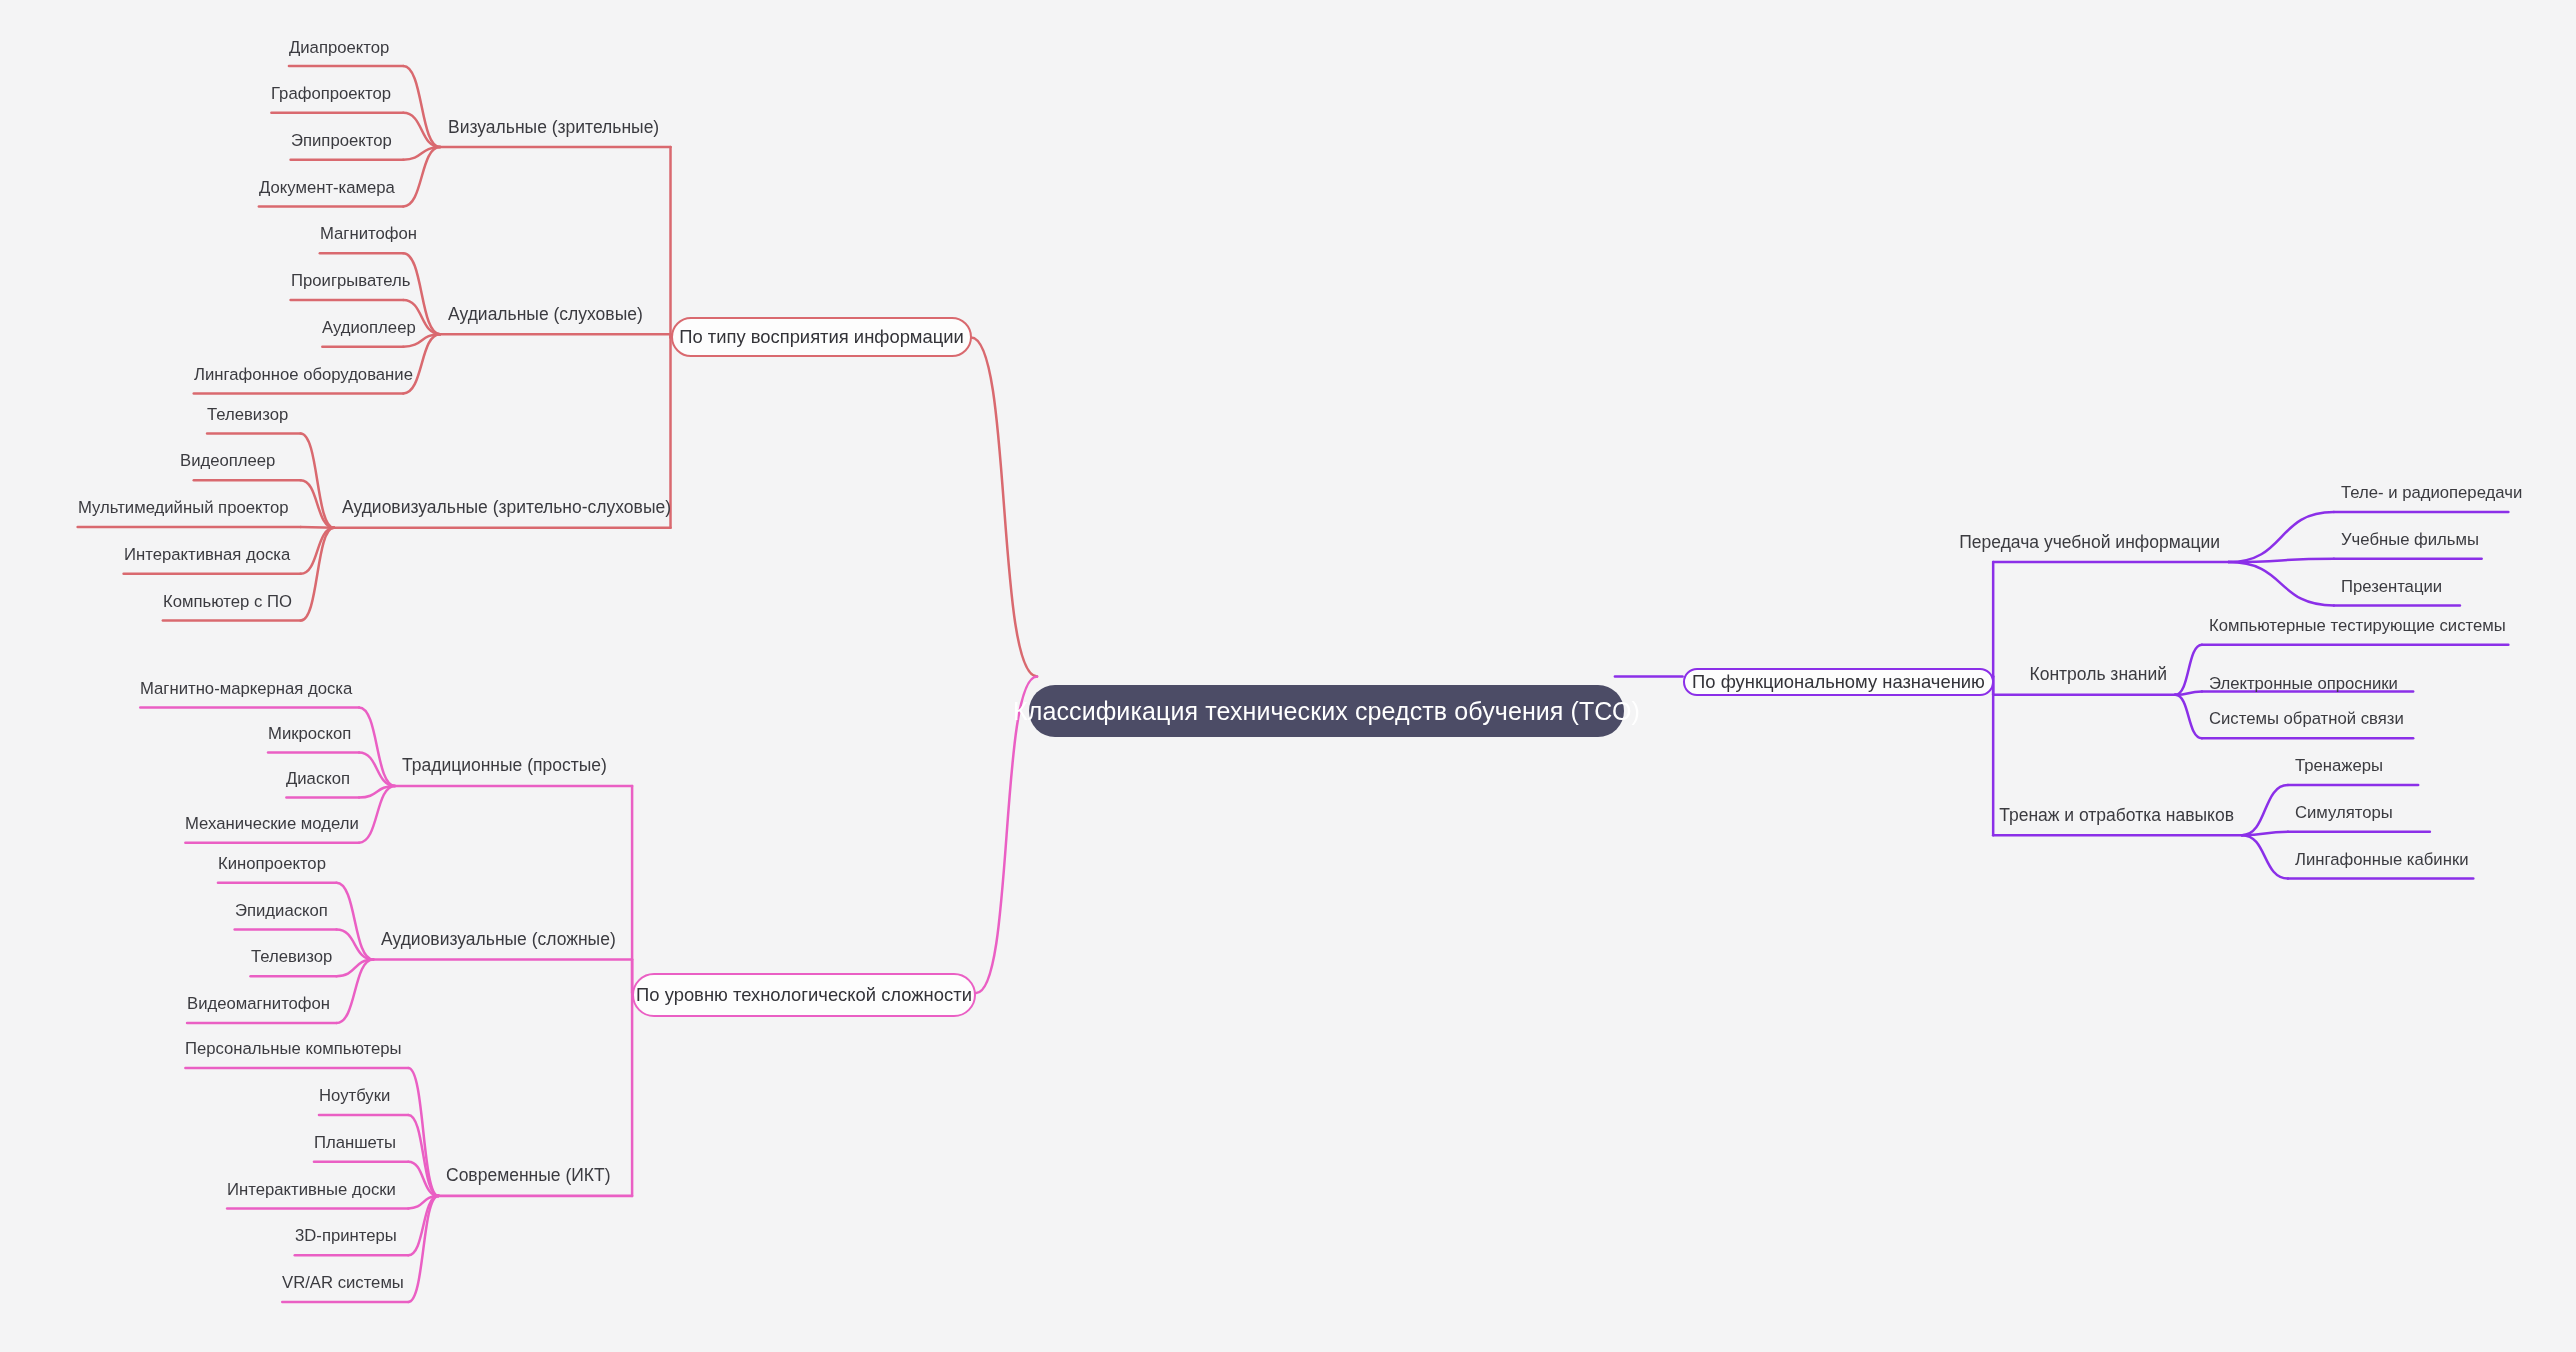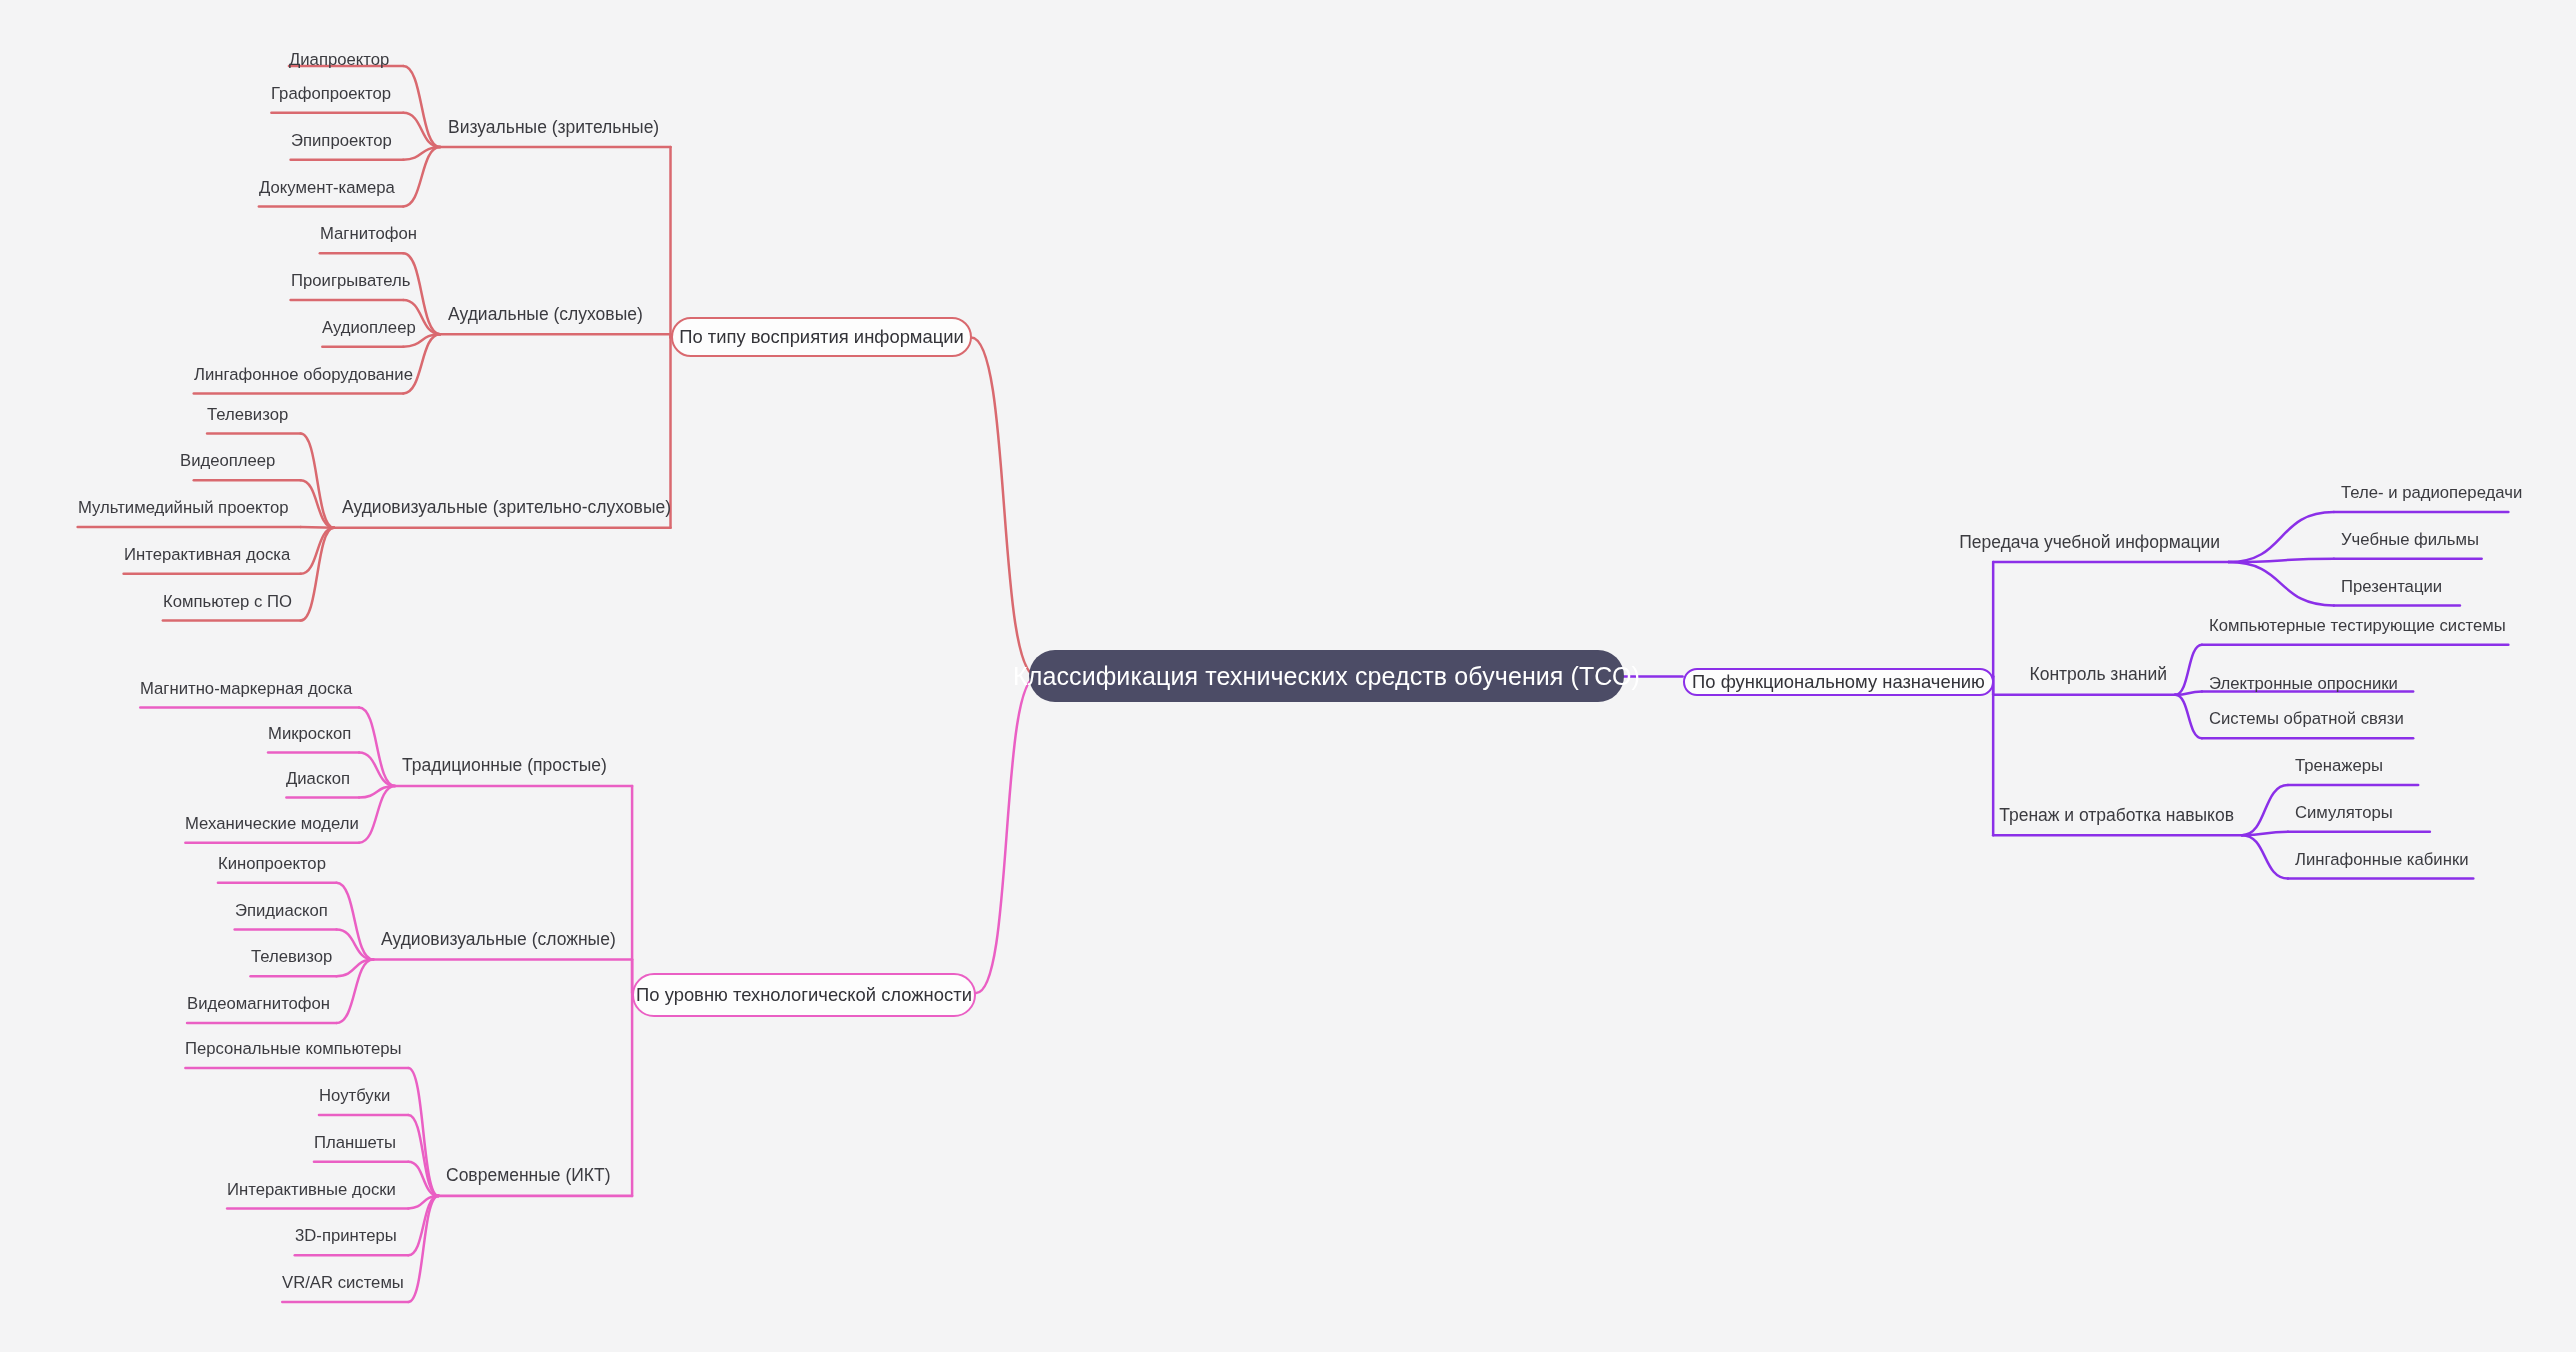--- a/index.html
+++ b/index.html
@@ -44,20 +44,21 @@
     font-size: 25px;
     line-height: 1;
     white-space: nowrap;
     display: flex;
     align-items: center;
     justify-content: center;
     padding: 0 28px;
     height: 52px;
     box-sizing: border-box;
     letter-spacing: 0.1px;
+    margin-top: 35px;
   }
 
   
   .branch-node {
     position: absolute;
     background: #fdfdfd;
     border-radius: 23.4px;
     border: 2.5px solid #000;
     font-size: 18.4px;
     line-height: 1;
@@ -191,21 +192,21 @@
       <path d="M 489 1447 C 508.8 1447, 505.2 1432, 525 1432" fill="none" stroke="#ea5fc4" stroke-width="3" stroke-linecap="round"></path>
       <path d="M 353 1503 L 489 1503" fill="none" stroke="#ea5fc4" stroke-width="3" stroke-linecap="round"></path>
       <path d="M 489 1503 C 508.8 1503, 505.2 1432, 525 1432" fill="none" stroke="#ea5fc4" stroke-width="3" stroke-linecap="round"></path>
       <path d="M 338 1559 L 489 1559" fill="none" stroke="#ea5fc4" stroke-width="3" stroke-linecap="round"></path>
       <path d="M 489 1559 C 508.8 1559, 505.2 1432, 525 1432" fill="none" stroke="#ea5fc4" stroke-width="3" stroke-linecap="round"></path>
     </svg>
   <div id="node-layer">
       <div class="root-node" style="left: 1029px; top: 650px; width: 595px; height: 52px;">Классификация технических средств обучения (ТСО)</div>
       <div class="branch-node c-salmon" style="left: 671px; top: 317px; width: 301px; height: 40px;">По типу восприятия информации</div>
       <div class="topic-label" style="left: 448px; top: 119px;">Визуальные (зрительные)</div>
-      <div class="leaf-label" style="left: 289px; top: 52px;">Диапроектор</div>
+      <div class="leaf-label" style="left: 289px; top: 40px;">Диапроектор</div>
       <div class="leaf-label" style="left: 271px; top: 86px;">Графопроектор</div>
       <div class="leaf-label" style="left: 291px; top: 133px;">Эпипроектор</div>
       <div class="leaf-label" style="left: 259px; top: 180px;">Документ-камера</div>
       <div class="topic-label" style="left: 448px; top: 306px;">Аудиальные (слуховые)</div>
       <div class="leaf-label" style="left: 320px; top: 226px;">Магнитофон</div>
       <div class="leaf-label" style="left: 291px; top: 273px;">Проигрыватель</div>
       <div class="leaf-label" style="left: 322px; top: 320px;">Аудиоплеер</div>
       <div class="leaf-label" style="left: 194px; top: 367px;">Лингафонное оборудование</div>
       <div class="topic-label" style="left: 342px; top: 499px;">Аудиовизуальные (зрительно-слуховые)</div>
       <div class="leaf-label" style="left: 207px; top: 407px;">Телевизор</div>

